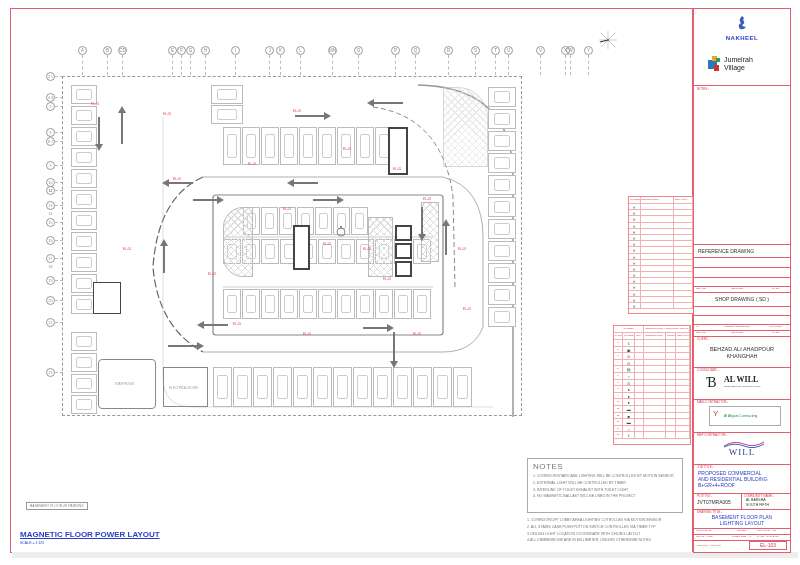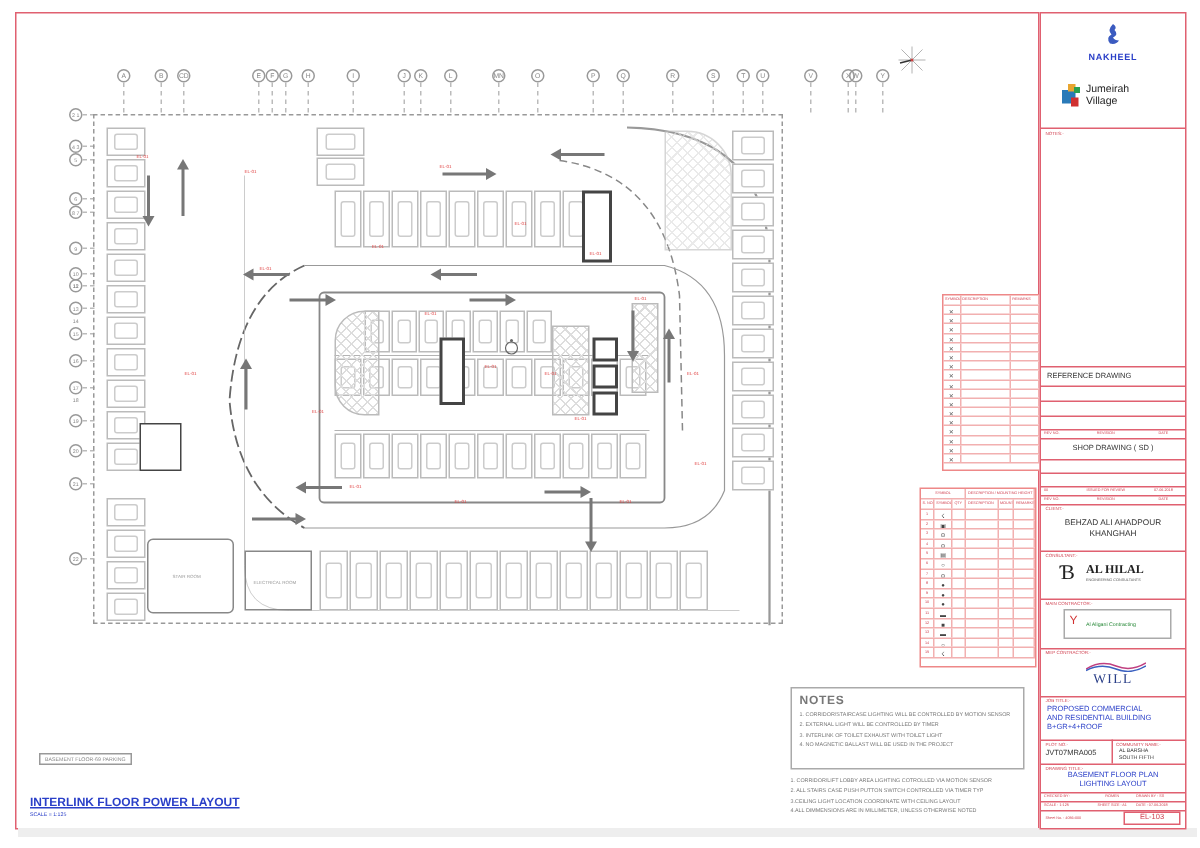--- a/index.html
+++ b/index.html
@@ -21,21 +21,21 @@
   .arrow.r::after { right: -6px; border-left: 7px solid #777; }
   .arrow.l::after { left: -6px; border-right: 7px solid #777; }
   .varrow { position: absolute; width: 2px; background: #777; }
   .varrow::after { content: ""; position: absolute; left: -3px; border-left: 4px solid transparent; border-right: 4px solid transparent; }
   .varrow.u::after { top: -6px; border-bottom: 7px solid #777; }
   .varrow.d::after { bottom: -6px; border-top: 7px solid #777; }
   .hatch { position: absolute; background: repeating-linear-gradient(45deg, #ddd 0 1px, transparent 1px 5px), repeating-linear-gradient(-45deg, #ddd 0 1px, transparent 1px 5px); border: 0.6px solid #bbb; }
   .dark-box { position: absolute; border: 2px solid #444; background: #fff; }
   .tag { position: absolute; font-size: 3px; color: #e04040; }
   .notes { position: absolute; left: 527px; top: 458px; width: 156px; height: 55px; border: 0.7px solid #aaa; padding: 3px 5px; }
-  .notes h4 { font-size: 8px; font-weight: bold; color: #777; letter-spacing: 0.5px; margin-bottom: 2px; }
+  .notes h4 { font-size: 8px; font-weight: normal; color: #777; letter-spacing: 0.5px; margin-bottom: 2px; }
   .notes div { font-size: 3.6px; color: #777; line-height: 6.8px; white-space: nowrap; }
   .extra-notes { position: absolute; left: 527px; top: 517px; width: 160px; }
   .extra-notes div { font-size: 3.6px; color: #777; line-height: 6.8px; white-space: nowrap; }
   .legend { position: absolute; border: 0.6px solid #e88; background:#fff; }
   .legend-row { height: 7px; border-bottom: 0.5px solid #f2b0b0; display: flex; font-size: 2.5px; color: #d04050; }
   .legend-row span { display:block; border-right: 0.5px solid #f2b0b0; padding: 1px; overflow:hidden; white-space:nowrap; }
   .compass { position: absolute; left: 598px; top: 30px; width: 20px; height: 20px; }
   .title-main { position: absolute; left: 20px; top: 530px; font-size: 8px; font-weight: bold; color: #2a3fc8; text-decoration: underline; }
   .title-scale { position: absolute; left: 20px; top: 541px; font-size: 3.5px; color: #2a3fc8; }
   .floor-tag { position: absolute; left: 26px; top: 502px; font-size: 3.5px; color: #888; border: 0.5px solid #999; padding: 1px 3px; }
@@ -703,21 +703,21 @@
   <div>4. NO MAGNETIC BALLAST WILL BE USED IN THE PROJECT</div>
 </div>
 <div class="extra-notes">
   <div>1. CORRIDOR/LIFT LOBBY AREA LIGHTING COTROLLED VIA MOTION SENSOR</div>
   <div>2. ALL STAIRS CASE PUSH PUTTON SWITCH CONTROLLED VIA TIMER TYP</div>
   <div>3.CEILING LIGHT LOCATION COORDINATE WITH CEILING LAYOUT</div>
   <div>4.ALL DIMMENSIONS ARE IN MILLIMETER, UNLESS OTHERWISE NOTED</div>
 </div>
 
 <div class="floor-tag">BASEMENT FLOOR-69 PARKING</div>
-<div class="title-main">INTERLINK FLOOR POWER LAYOUT</div>
+<div class="title-main">MAGNETIC FLOOR POWER LAYOUT</div>
 <div class="title-scale">SCALE = 1:125</div>
 
 <div class="tb">
 
   <div style="position:absolute;left:0;top:6px;width:100%;text-align:center;">
     <svg width="14" height="16" viewBox="0 0 14 16">
       <path d="M7,1 Q3,5 6,8 Q2,10 5,14 Q9,15 11,12 Q8,12 7,10 Q11,8 8,5 Q10,3 7,1Z" fill="#3b5bc0"></path>
     </svg>
     <div style="font-size:6px;color:#2a3fc8;letter-spacing:0.5px;font-weight:bold;">NAKHEEL</div>
   </div>
@@ -763,21 +763,21 @@
   <div class="tb-row" style="top:327px;"></div>
   <div class="tb-label" style="top:328px;">CLIENT:-</div>
   <div style="position:absolute;left:0;top:337px;width:100%;text-align:center;font-size:5.5px;color:#333;line-height:7px;">
     <div>BEHZAD ALI AHADPOUR</div>
     <div>KHANGHAH</div>
   </div>
   <div class="tb-row" style="top:358px;"></div>
   <div class="tb-label" style="top:359px;">CONSULTANT:-</div>
 
   <div style="position:absolute;left:12px;top:366px;font-size:14px;color:#222;font-family:'Liberation Serif',serif;">Ɓ</div>
-  <div style="position:absolute;left:30px;top:366px;font-size:8px;font-weight:bold;color:#222;font-family:'Liberation Serif',serif;">AL HILAL</div>
+  <div style="position:absolute;left:30px;top:366px;font-size:8px;font-weight:bold;color:#222;font-family:'Liberation Serif',serif;">AL WILL</div>
   <div style="position:absolute;left:30px;top:376px;font-size:2.5px;color:#555;">ENGINEERING CONSULTANTS</div>
   <div class="tb-row" style="top:390px;"></div>
   <div class="tb-label" style="top:391px;">MAIN CONTRACTOR:-</div>
   <div style="position:absolute;left:15px;top:397px;width:72px;height:20px;border:0.5px solid #aaa;">
     <span style="position:absolute;left:3px;top:2px;font-size:8px;color:#d03030;">Y</span>
     <span style="position:absolute;left:14px;top:7px;font-size:3.5px;color:#2a8a3a;white-space:nowrap;">Al Aligani Contracting</span>
   </div>
   <div class="tb-row" style="top:423px;"></div>
   <div class="tb-label" style="top:424px;">MEP CONTRACTOR:-</div>
   <svg style="position:absolute;left:30px;top:431px;width:40px;height:8px" viewBox="0 0 40 8">

